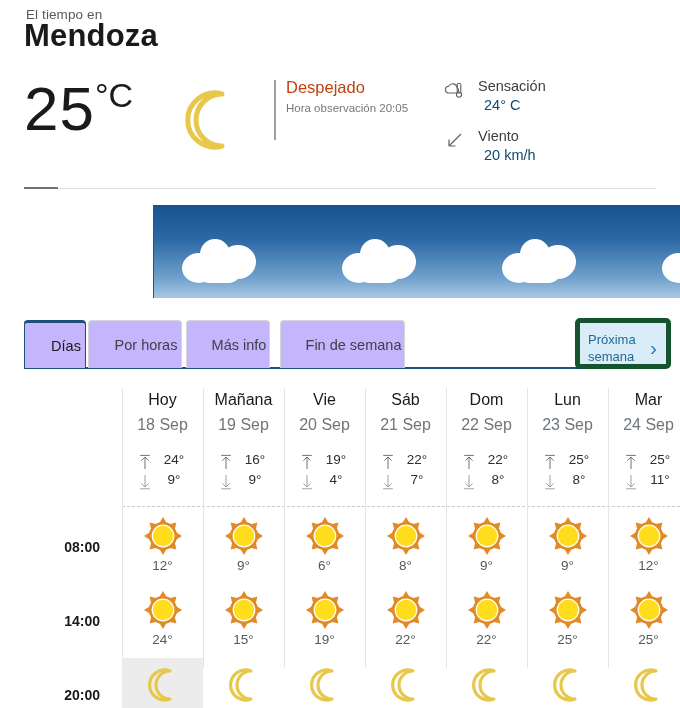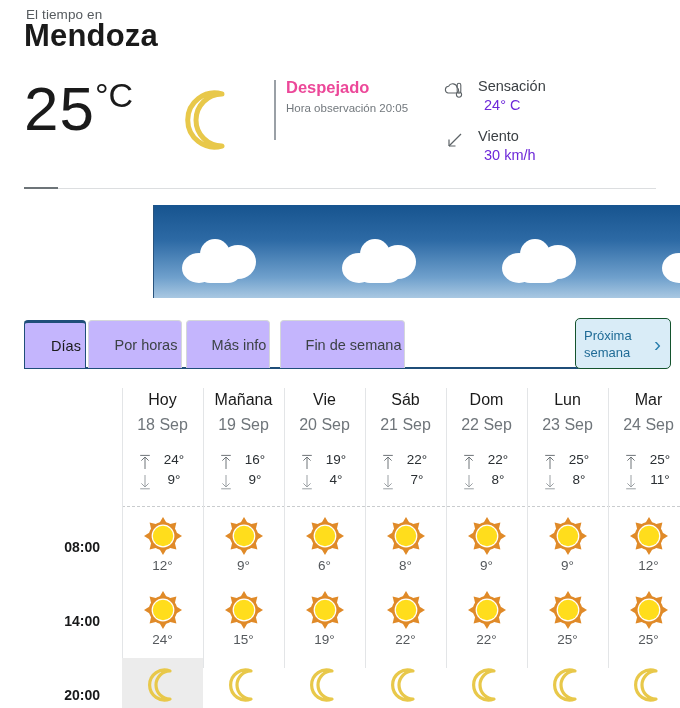--- a/index.html
+++ b/index.html
@@ -39,27 +39,27 @@
   .big-temp .unit { font-size: 34px; vertical-align: top; letter-spacing: 0px; }
   .cond-moon {
     position: absolute; left: 150px; top: 12px;
     width: 72px; height: 72px;
   }
   .vrule {
     position: absolute; left: 250px; top: 8px;
     width: 2px; height: 60px; background: #9aa0a6;
   }
   .cond-text { position: absolute; left: 262px; top: 6px; width: 160px; }
-  .cond-title { font-size: 16.5px; color: #ec4899; font-weight: bold; }
+  .cond-title { font-size: 16.5px; color: #c2410c; }
   .cond-sub { font-size: 11.5px; color: #72787d; margin-top: 5px; }
 
   .metric { position: absolute; width: 200px; }
   .metric .mi { position: absolute; left: 0; top: 2px; width: 22px; height: 22px; }
   .metric .ml { position: absolute; left: 34px; top: 0px; font-size: 14.5px; color: #3a3f43; }
-  .metric .mv { position: absolute; left: 40px; top: 19px; font-size: 14.5px; color: #6d28d9; }
+  .metric .mv { position: absolute; left: 40px; top: 19px; font-size: 14.5px; color: #0c4a6e; }
   #metric-feels { left: 420px; top: 6px; }
   #metric-wind  { left: 420px; top: 56px; }
 
   .hr {
     position: absolute; left: 24px; top: 188px;
     width: 632px; height: 1px; background: #dcdee0;
   }
   .hr-accent {
     position: absolute; left: 24px; top: 187px;
     width: 34px; height: 2px; background: #6d7478;
@@ -109,21 +109,21 @@
   }
   #tab-0 { left: 24px;  width: 62px; }
   #tab-1 { left: 88px;  width: 94px; }
   #tab-2 { left: 186px; width: 84px; }
   #tab-3 { left: 280px; width: 125px; }
 
   .next-week {
     position: absolute; left: 575px; top: 318px;
     width: 96px; height: 51px;
     background: #d9ecf7;
-    border: 1px solid #14532d;
+    border: 5px solid #14532d;
     border-radius: 5px;
     color: #1f6b96;
   }
   .nw-label {
     position: absolute; left: 8px; top: 8px; width: 60px;
     font-size: 13px; line-height: 17px; color: #1f6b96;
   }
   .nw-chev {
     position: absolute; right: 9px; top: 14px;
     font-size: 21px; line-height: 21px; color: #2b7fae; font-weight: 300;
@@ -221,21 +221,21 @@
     </div>
 
     <div class="metric" id="metric-wind">
       <span class="mi">
         <svg viewBox="0 0 22 22" width="22" height="22">
           <line x1="17" y1="4" x2="5" y2="16" stroke="#5d6367" stroke-width="1.2"></line>
           <path d="M5 16 L5 9.5 M5 16 L11.5 16" fill="none" stroke="#5d6367" stroke-width="1.2"></path>
         </svg>
       </span>
       <span class="ml">Viento</span>
-      <span class="mv">30 km/h</span>
+      <span class="mv">20 km/h</span>
     </div>
   </div>
 
   <div class="hr"></div>
   <div class="hr-accent"></div>
 
   <div class="banner">
     <div class="cloud" style="left:28px;  top:32px;">
       <b class="c1"></b>
         <b class="c2"></b>

